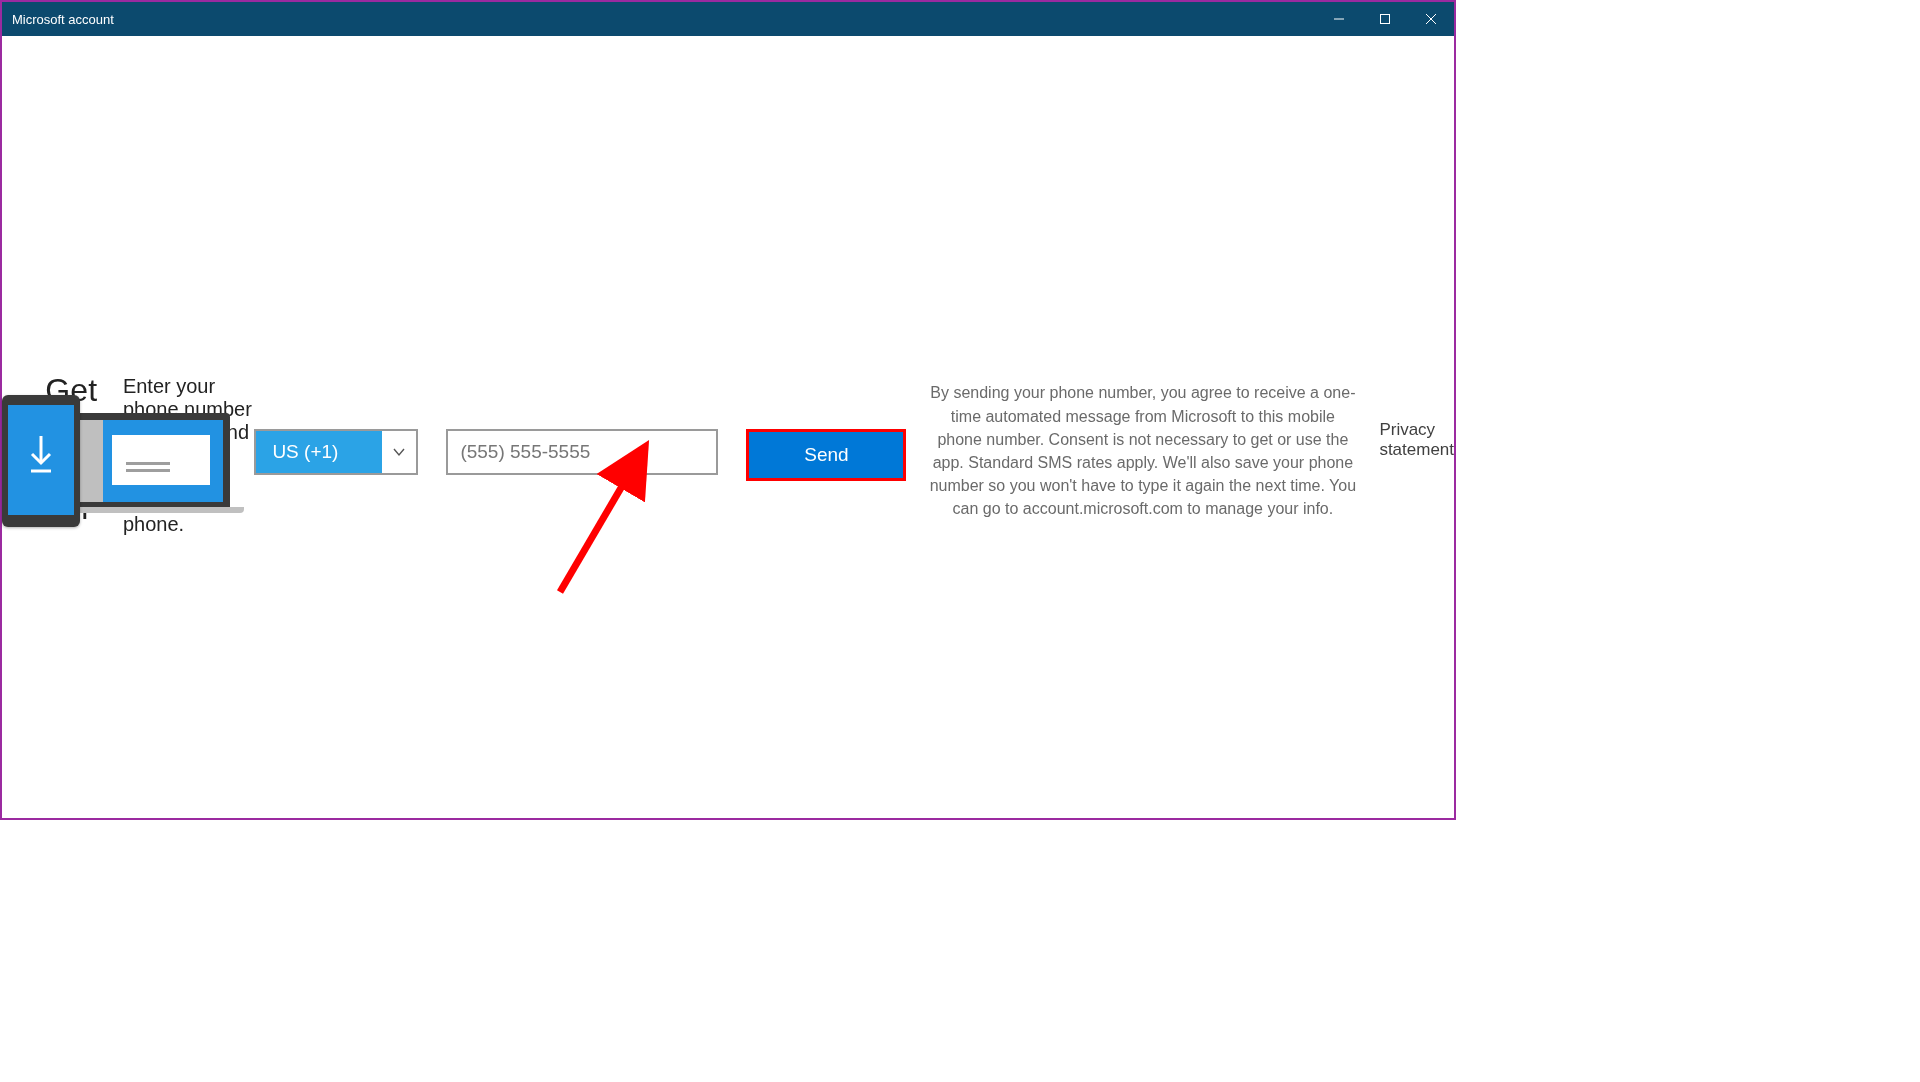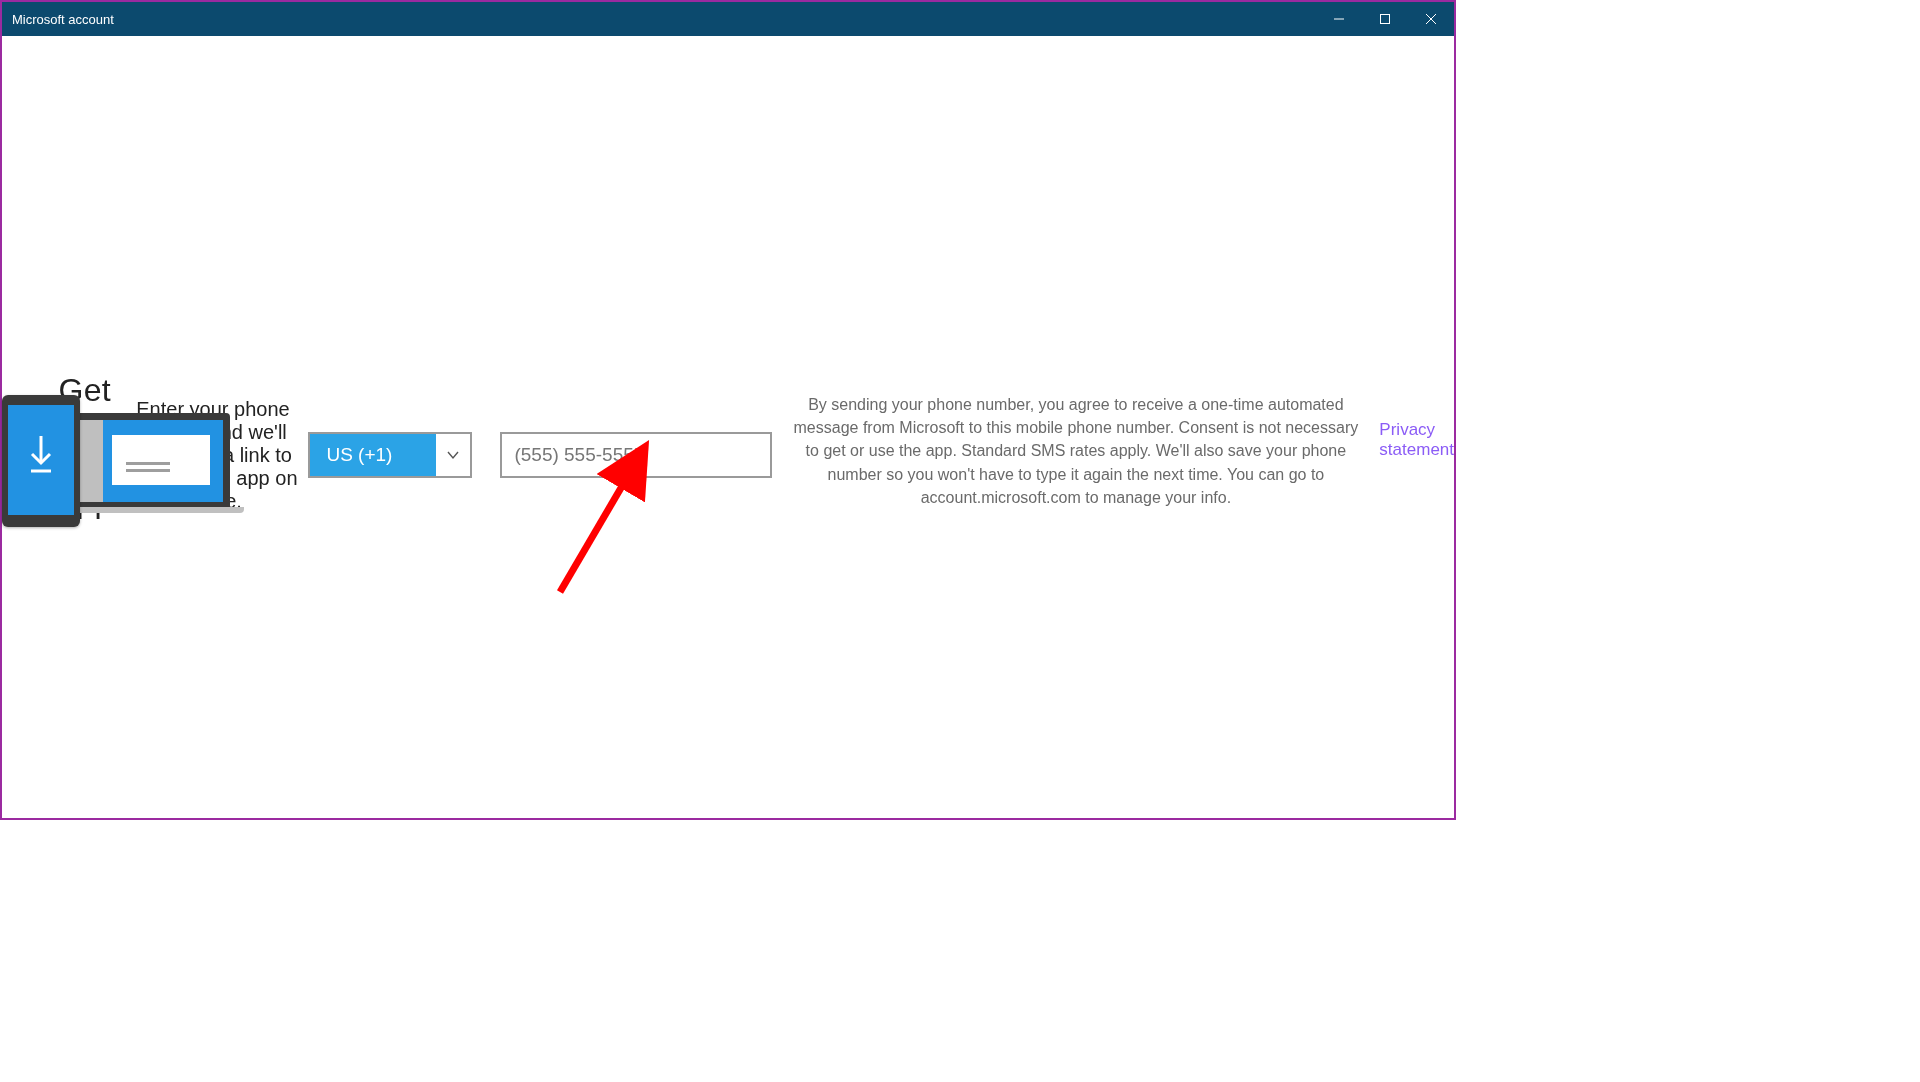--- a/index.html
+++ b/index.html
@@ -195,21 +195,21 @@
     margin-top:48px;
     max-width:1060px;
     text-align:center;
     color:#6a6a6a;
     font-size:16px;
     line-height:1.45;
     padding:0 20px;
   }
   .privacy{
     margin-top:26px;
-    color:#8b5cf6;
+    color:#404040;
     font-size:17px;
     cursor:pointer;
   }
   
   .red-arrow{
     position:absolute;
     left:540px;
     top:430px;
     z-index:50;
     pointer-events:none;
@@ -272,20 +272,23 @@
     <div class="form-row">
       <div class="country-select">
         <div class="cs-label">US (+1)</div>
         <div class="cs-caret">
           <svg width="14" height="14" viewBox="0 0 14 14">
               <polyline points="2,4 7,10 12,4" fill="none" stroke="#555" stroke-width="1.4"></polyline>
             </svg>
         </div>
       </div>
       <input class="phone-input" type="text" placeholder="(555) 555-5555" style="">
+      <div class="send-wrap">
+        <button class="send-btn">Send</button>
+      </div>
     </div>
 
     <div class="disclaimer">By sending your phone number, you agree to receive a one-time automated message from Microsoft to this mobile phone number.  Consent is not necessary to get or use the app.  Standard SMS rates apply. We'll also save your phone number so you won't have to type it again the next time. You can go to account.microsoft.com to manage your info.</div>
 
     <a class="privacy">Privacy statement</a>
 
   </div>
 
   <svg class="red-arrow" width="140" height="170" viewBox="0 0 140 170">
     <defs>

